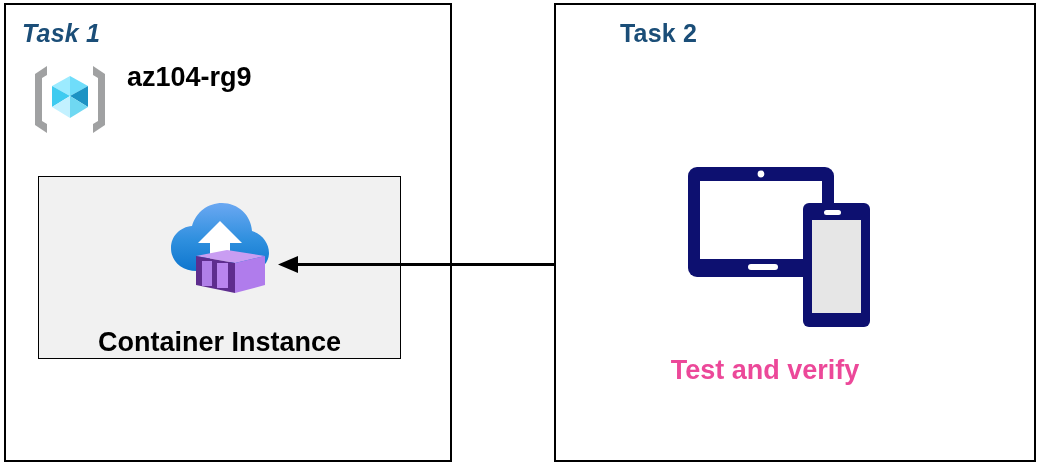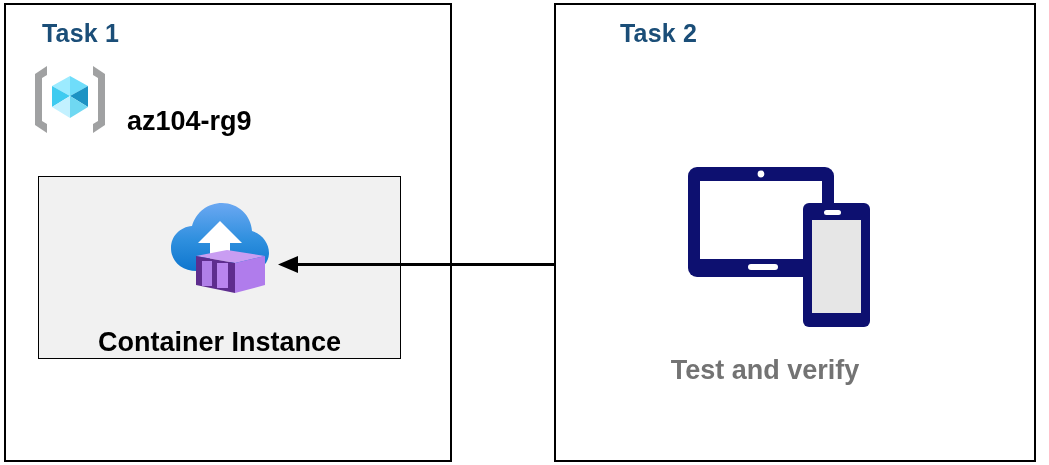--- a/index.html
+++ b/index.html
@@ -25,30 +25,30 @@
   #panel-task2 { left: 554px; top: 3px; width: 482px; height: 459px; }
 
   .panel-title {
     position: absolute;
     font-size: 25px;
     font-weight: bold;
     color: #1B4E78;
     letter-spacing: 0.2px;
     white-space: nowrap;
   }
-  #title-task1 { left: 42px; top: 19px; }
+  #title-task1 { left: 22px; top: 19px; font-style: italic; }
   #title-task2 { left: 620px; top: 19px; }
 
   
   #rg-row {
     position: absolute;
     left: 30px;
     top: 62px;
     display: flex;
-    align-items: flex-end;
+    align-items: flex-start;
     gap: 17px;
   }
   #rg-icon { width: 80px; height: 75px; display: block; }
   #rg-label {
     font-size: 27px;
     font-weight: bold;
     color: #000000;
     white-space: nowrap;
   }
 
@@ -105,21 +105,21 @@
     display: block;
   }
   #verify-label {
     position: absolute;
     left: 554px;
     width: 422px;
     top: 355px;
     text-align: center;
     font-size: 27px;
     font-weight: bold;
-    color: #737373;
+    color: #ec4899;
     white-space: nowrap;
   }
 </style>
 </head>
 <body>
 
 
 
 
 <div class="panel" id="panel-task1"></div>

